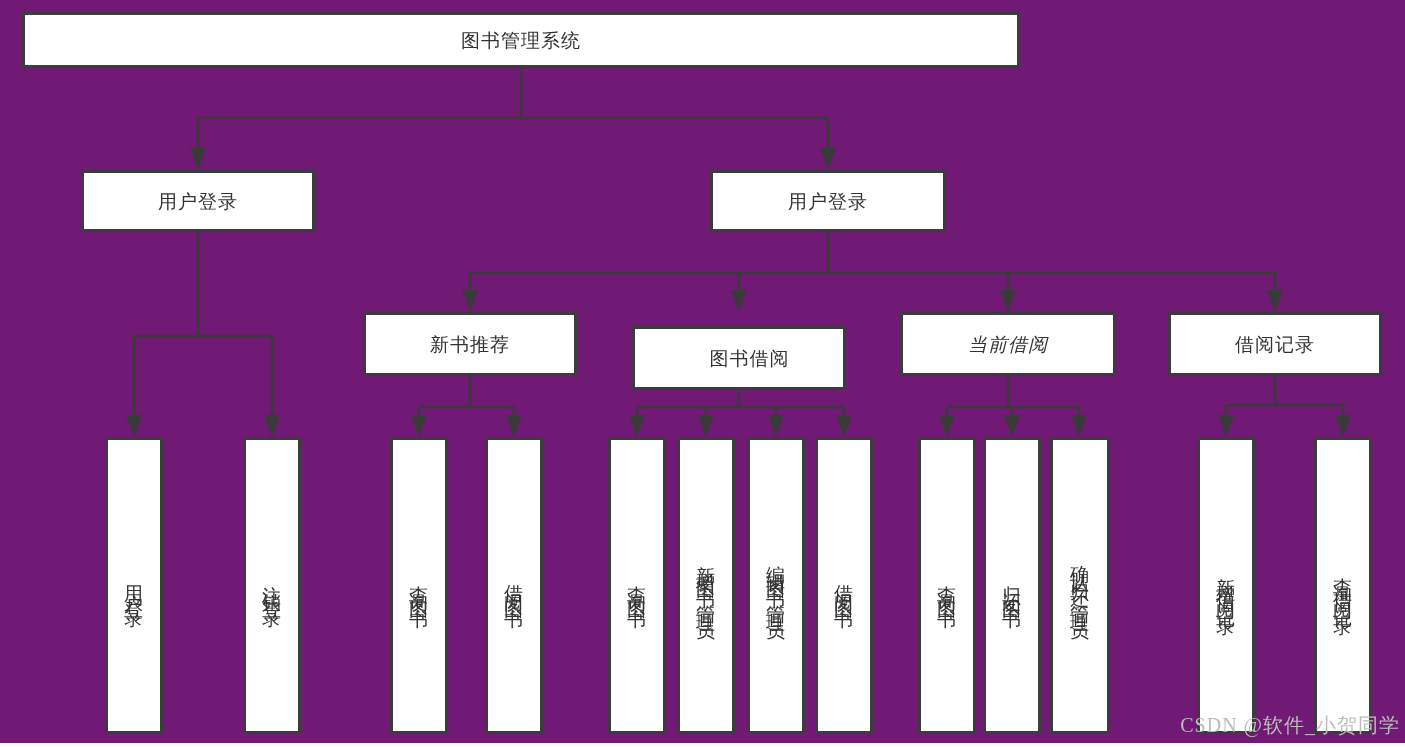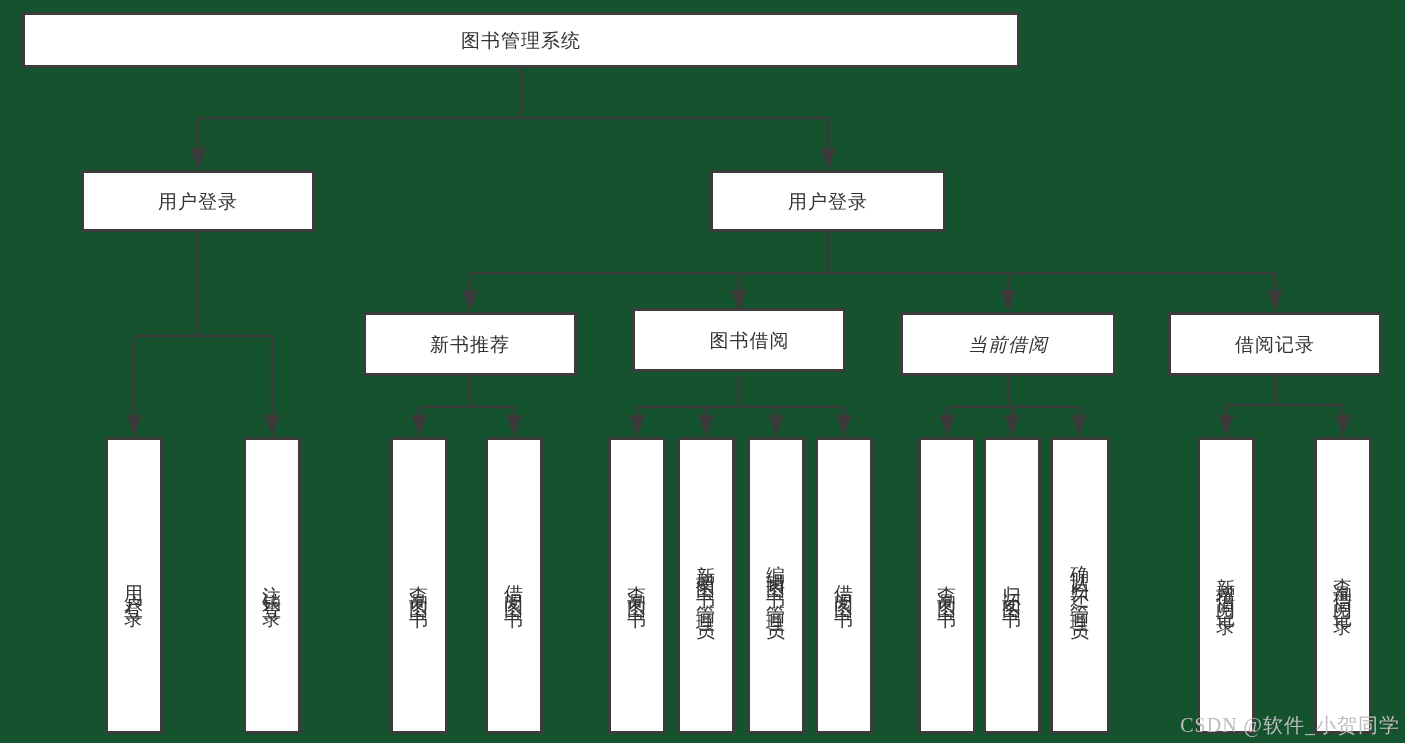--- a/index.html
+++ b/index.html
@@ -1,21 +1,21 @@
 <!DOCTYPE html>
 <html><head>
 <meta charset="utf-8">
 <style>
   html, body { margin:0; padding:0; background:#ffffff; }
   body { font-family: "Liberation Sans", "DejaVu Sans", sans-serif; }
   #stage {
     position: relative;
     width: 1405px;
     height: 743px;
-    background: #14532d;
+    background: #701a75;
     overflow: hidden;
   }
   #wires { position:absolute; left:0; top:0; width:1405px; height:747px; }
   .node {
     position: absolute;
     box-sizing: border-box;
     border: 3px solid #3c3c3c;
     background: #ffffff;
     display: flex;
     align-items: center;
@@ -89,21 +89,21 @@
       <polygon points="1335,415 1351,415 1343,437"></polygon>
     </g>
   </svg>
 
   <div class="node" style="left:22px; top:12px; width:998px; height:56px;">图书管理系统</div>
 
   <div class="node" style="left:81px; top:170px; width:234px; height:62px;">用户登录</div>
   <div class="node" style="left:710px; top:170px; width:236px; height:62px;">用户登录</div>
 
   <div class="node" style="left:363px; top:312px; width:214px; height:64px;">新书推荐</div>
-  <div class="node" style="left:632px; top:308px; width:214px; height:64px;padding-left:21px;">图书借阅</div>
+  <div class="node" style="left:632px; top:326px; width:214px; height:64px;padding-left:21px;">图书借阅</div>
   <div class="node" style="left:900px; top:312px; width:216px; height:64px;font-style:italic;">当前借阅</div>
   <div class="node" style="left:1168px; top:312px; width:214px; height:64px;">借阅记录</div>
 
   <div class="node" style="left:105px; top:437px; width:58px; height:297px;">
     <span class="vtext">用户登录</span>
   </div>
   <div class="node" style="left:243px; top:437px; width:58px; height:297px;">
     <span class="vtext">注销登录</span>
   </div>
 

